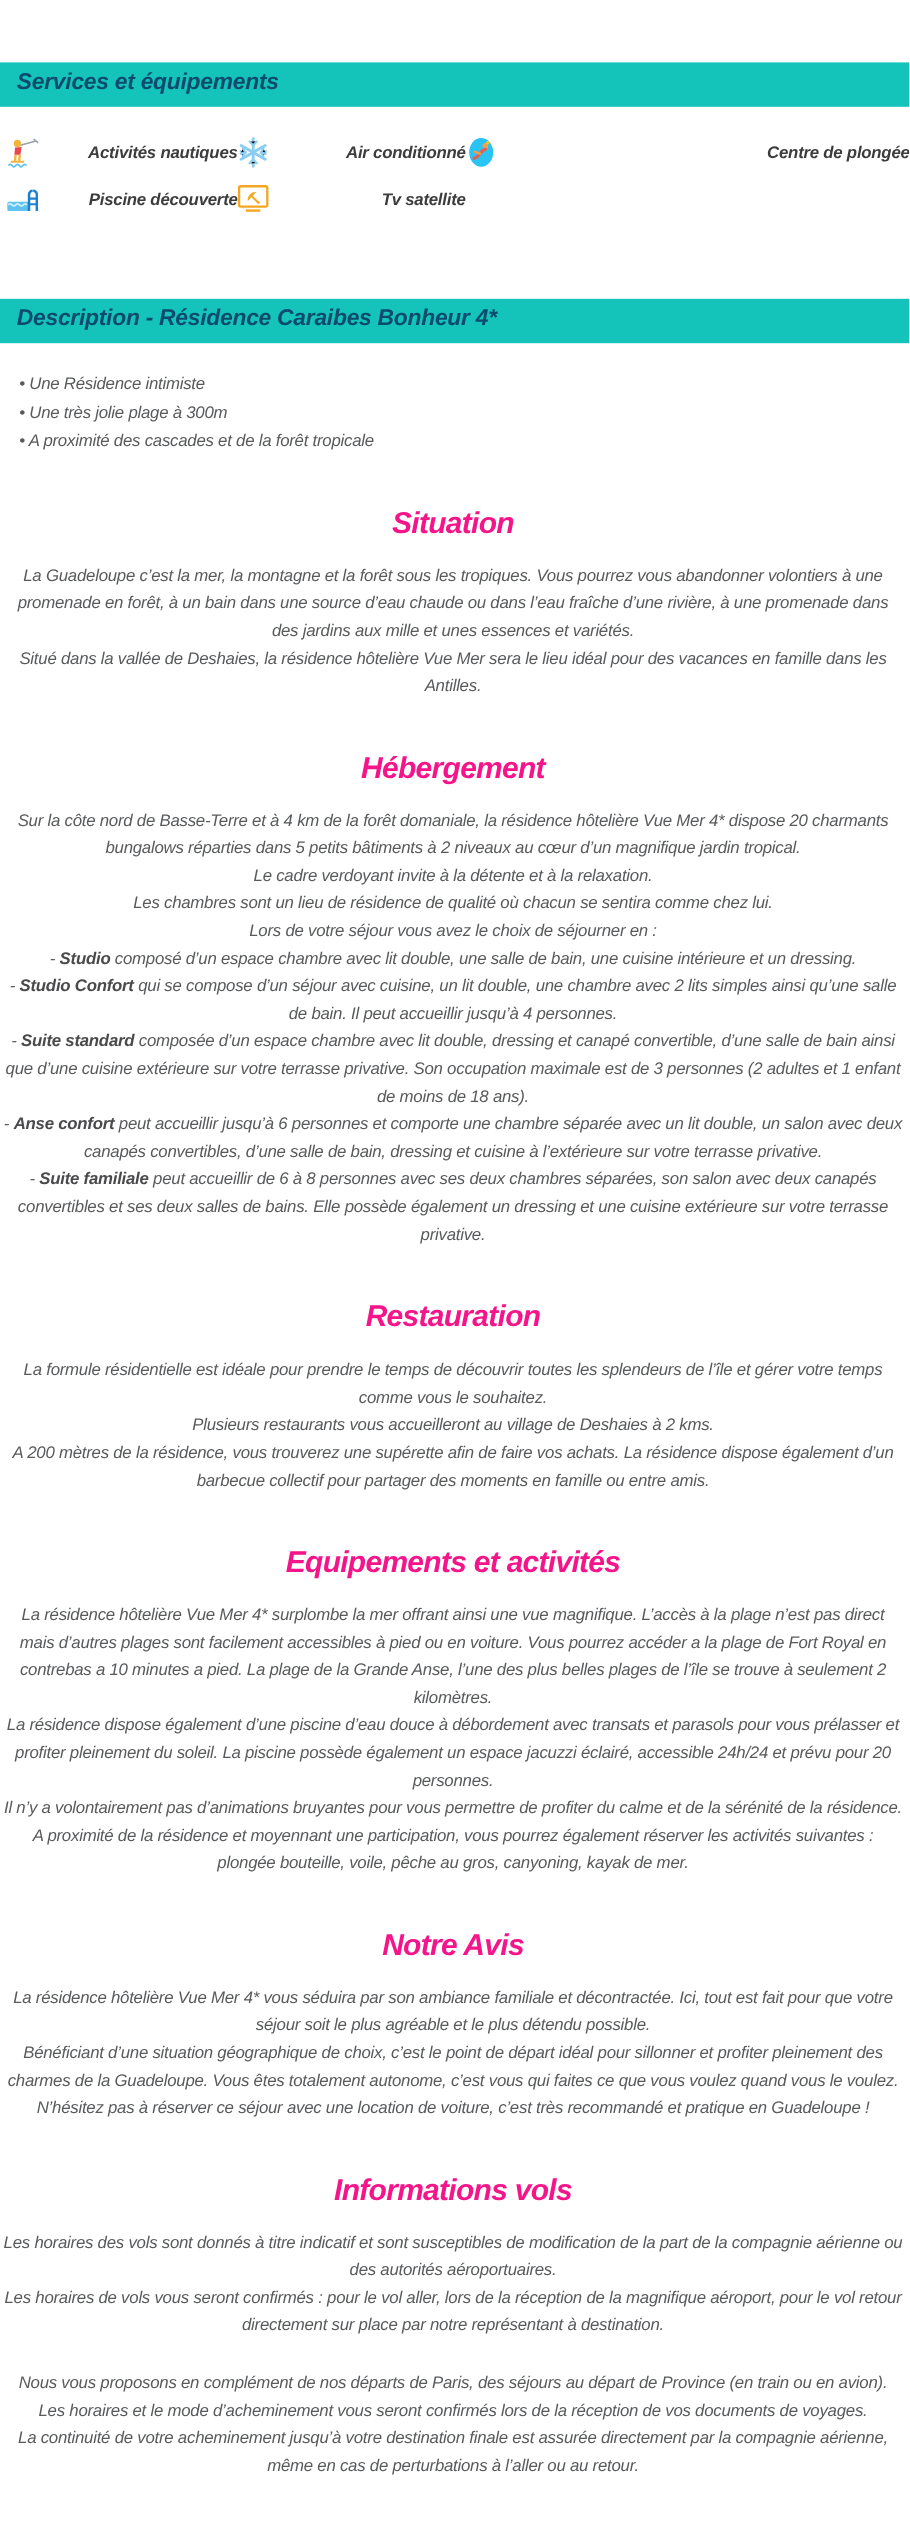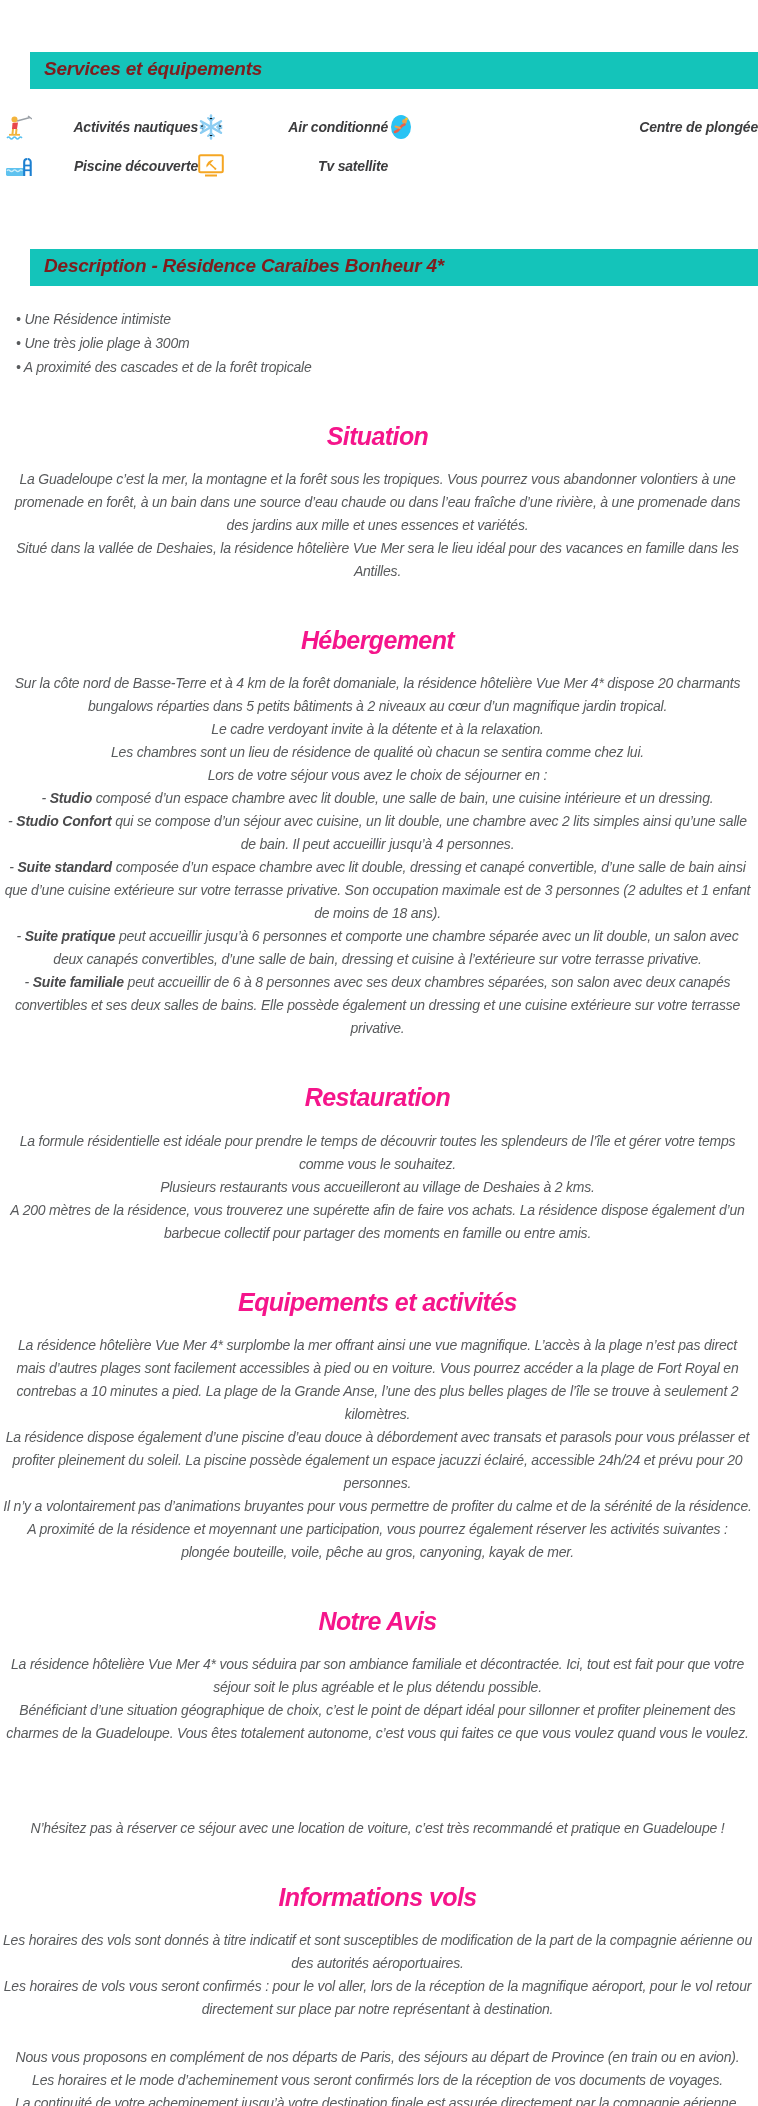--- a/index.html
+++ b/index.html
@@ -11,28 +11,27 @@
   html,body{margin:0;padding:0;background:#fff;}
   body{
     width:758px;
     font-family:"Liberation Sans", sans-serif;
     -webkit-font-smoothing:antialiased;
   }
   .page{width:758px;min-height:2106px;background:#fff;overflow:hidden;}
 
   .banner{
     background:var(--banner);
-    color:#7f1d1d;
+    color:#0c4a6e;
     font-style:italic;
     font-weight:bold;
     font-size:19px;
     letter-spacing:-0.2px;
     padding:7px 14px 9px 14px;
     line-height:1.1;
-    margin-left:30px;
   }
   .banner-services{margin-top:52px;}
   .banner-description{margin-top:68px;}
 
   .services-grid{
     display:grid;
     grid-template-columns:192px 190px 1fr;
     row-gap:9px;
     padding:23px 0 0 6px;
   }
@@ -73,21 +72,21 @@
   }
   .body-p{
     margin:0;
     font-style:italic;
     font-size:14px;
     line-height:23px;
     color:var(--body);
     letter-spacing:-0.2px;
   }
   .body-p strong{font-weight:bold;color:#4a4a4c;}
-  .gap-lg{margin-top:72px;}
+  .gap-lg{}
   .gap-sm{margin-top:25px;}
 </style>
 </head>
 <body>
 
 <div class="page">
 
   <div class="banner banner-services">
     <span>Services et équipements</span>
   </div>
@@ -187,21 +186,21 @@
   <section class="section">
     <h2 class="section-title">Hébergement</h2>
     <div>
         <p class="body-p">Sur la côte nord de Basse-Terre et à 4 km de la forêt domaniale, la résidence hôtelière Vue Mer 4* dispose 20 charmants bungalows réparties dans 5 petits bâtiments à 2 niveaux au cœur d’un magnifique jardin tropical.</p>
         <p class="body-p">Le cadre verdoyant invite à la détente et à la relaxation.</p>
         <p class="body-p">Les chambres sont un lieu de résidence de qualité où chacun se sentira comme chez lui.</p>
         <p class="body-p">Lors de votre séjour vous avez le choix de séjourner en :</p>
         <p class="body-p">- <strong>Studio</strong> composé d’un espace chambre avec lit double, une salle de bain, une cuisine intérieure et un dressing.</p>
         <p class="body-p">- <strong>Studio Confort</strong> qui se compose d’un séjour avec cuisine, un lit double, une chambre avec 2 lits simples ainsi qu’une salle de bain. Il peut accueillir jusqu’à 4 personnes.</p>
         <p class="body-p">- <strong>Suite standard</strong> composée d’un espace chambre avec lit double, dressing et canapé convertible, d’une salle de bain ainsi que d’une cuisine extérieure sur votre terrasse privative. Son occupation maximale est de 3 personnes (2 adultes et 1 enfant de moins de 18 ans).</p>
-        <p class="body-p">- <strong>Suite pratique</strong> peut accueillir jusqu’à 6 personnes et comporte une chambre séparée avec un lit double, un salon avec deux canapés convertibles, d’une salle de bain, dressing et cuisine à l’extérieure sur votre terrasse privative.</p>
+        <p class="body-p">- <strong>Anse confort</strong> peut accueillir jusqu’à 6 personnes et comporte une chambre séparée avec un lit double, un salon avec deux canapés convertibles, d’une salle de bain, dressing et cuisine à l’extérieure sur votre terrasse privative.</p>
         <p class="body-p">- <strong>Suite familiale</strong> peut accueillir de 6 à 8 personnes avec ses deux chambres séparées, son salon avec deux canapés convertibles et ses deux salles de bains. Elle possède également un dressing et une cuisine extérieure sur votre terrasse privative.</p>
       </div>
   </section>
 
   <section class="section">
     <h2 class="section-title">Restauration</h2>
     <div>
         <p class="body-p">La formule résidentielle est idéale pour prendre le temps de découvrir toutes les splendeurs de l’île et gérer votre temps comme vous le souhaitez.</p>
         <p class="body-p">Plusieurs restaurants vous accueilleront au village de Deshaies à 2 kms.</p>
         <p class="body-p">A 200 mètres de la résidence, vous trouverez une supérette afin de faire vos achats. La résidence dispose également d’un barbecue collectif pour partager des moments en famille ou entre amis.</p>

